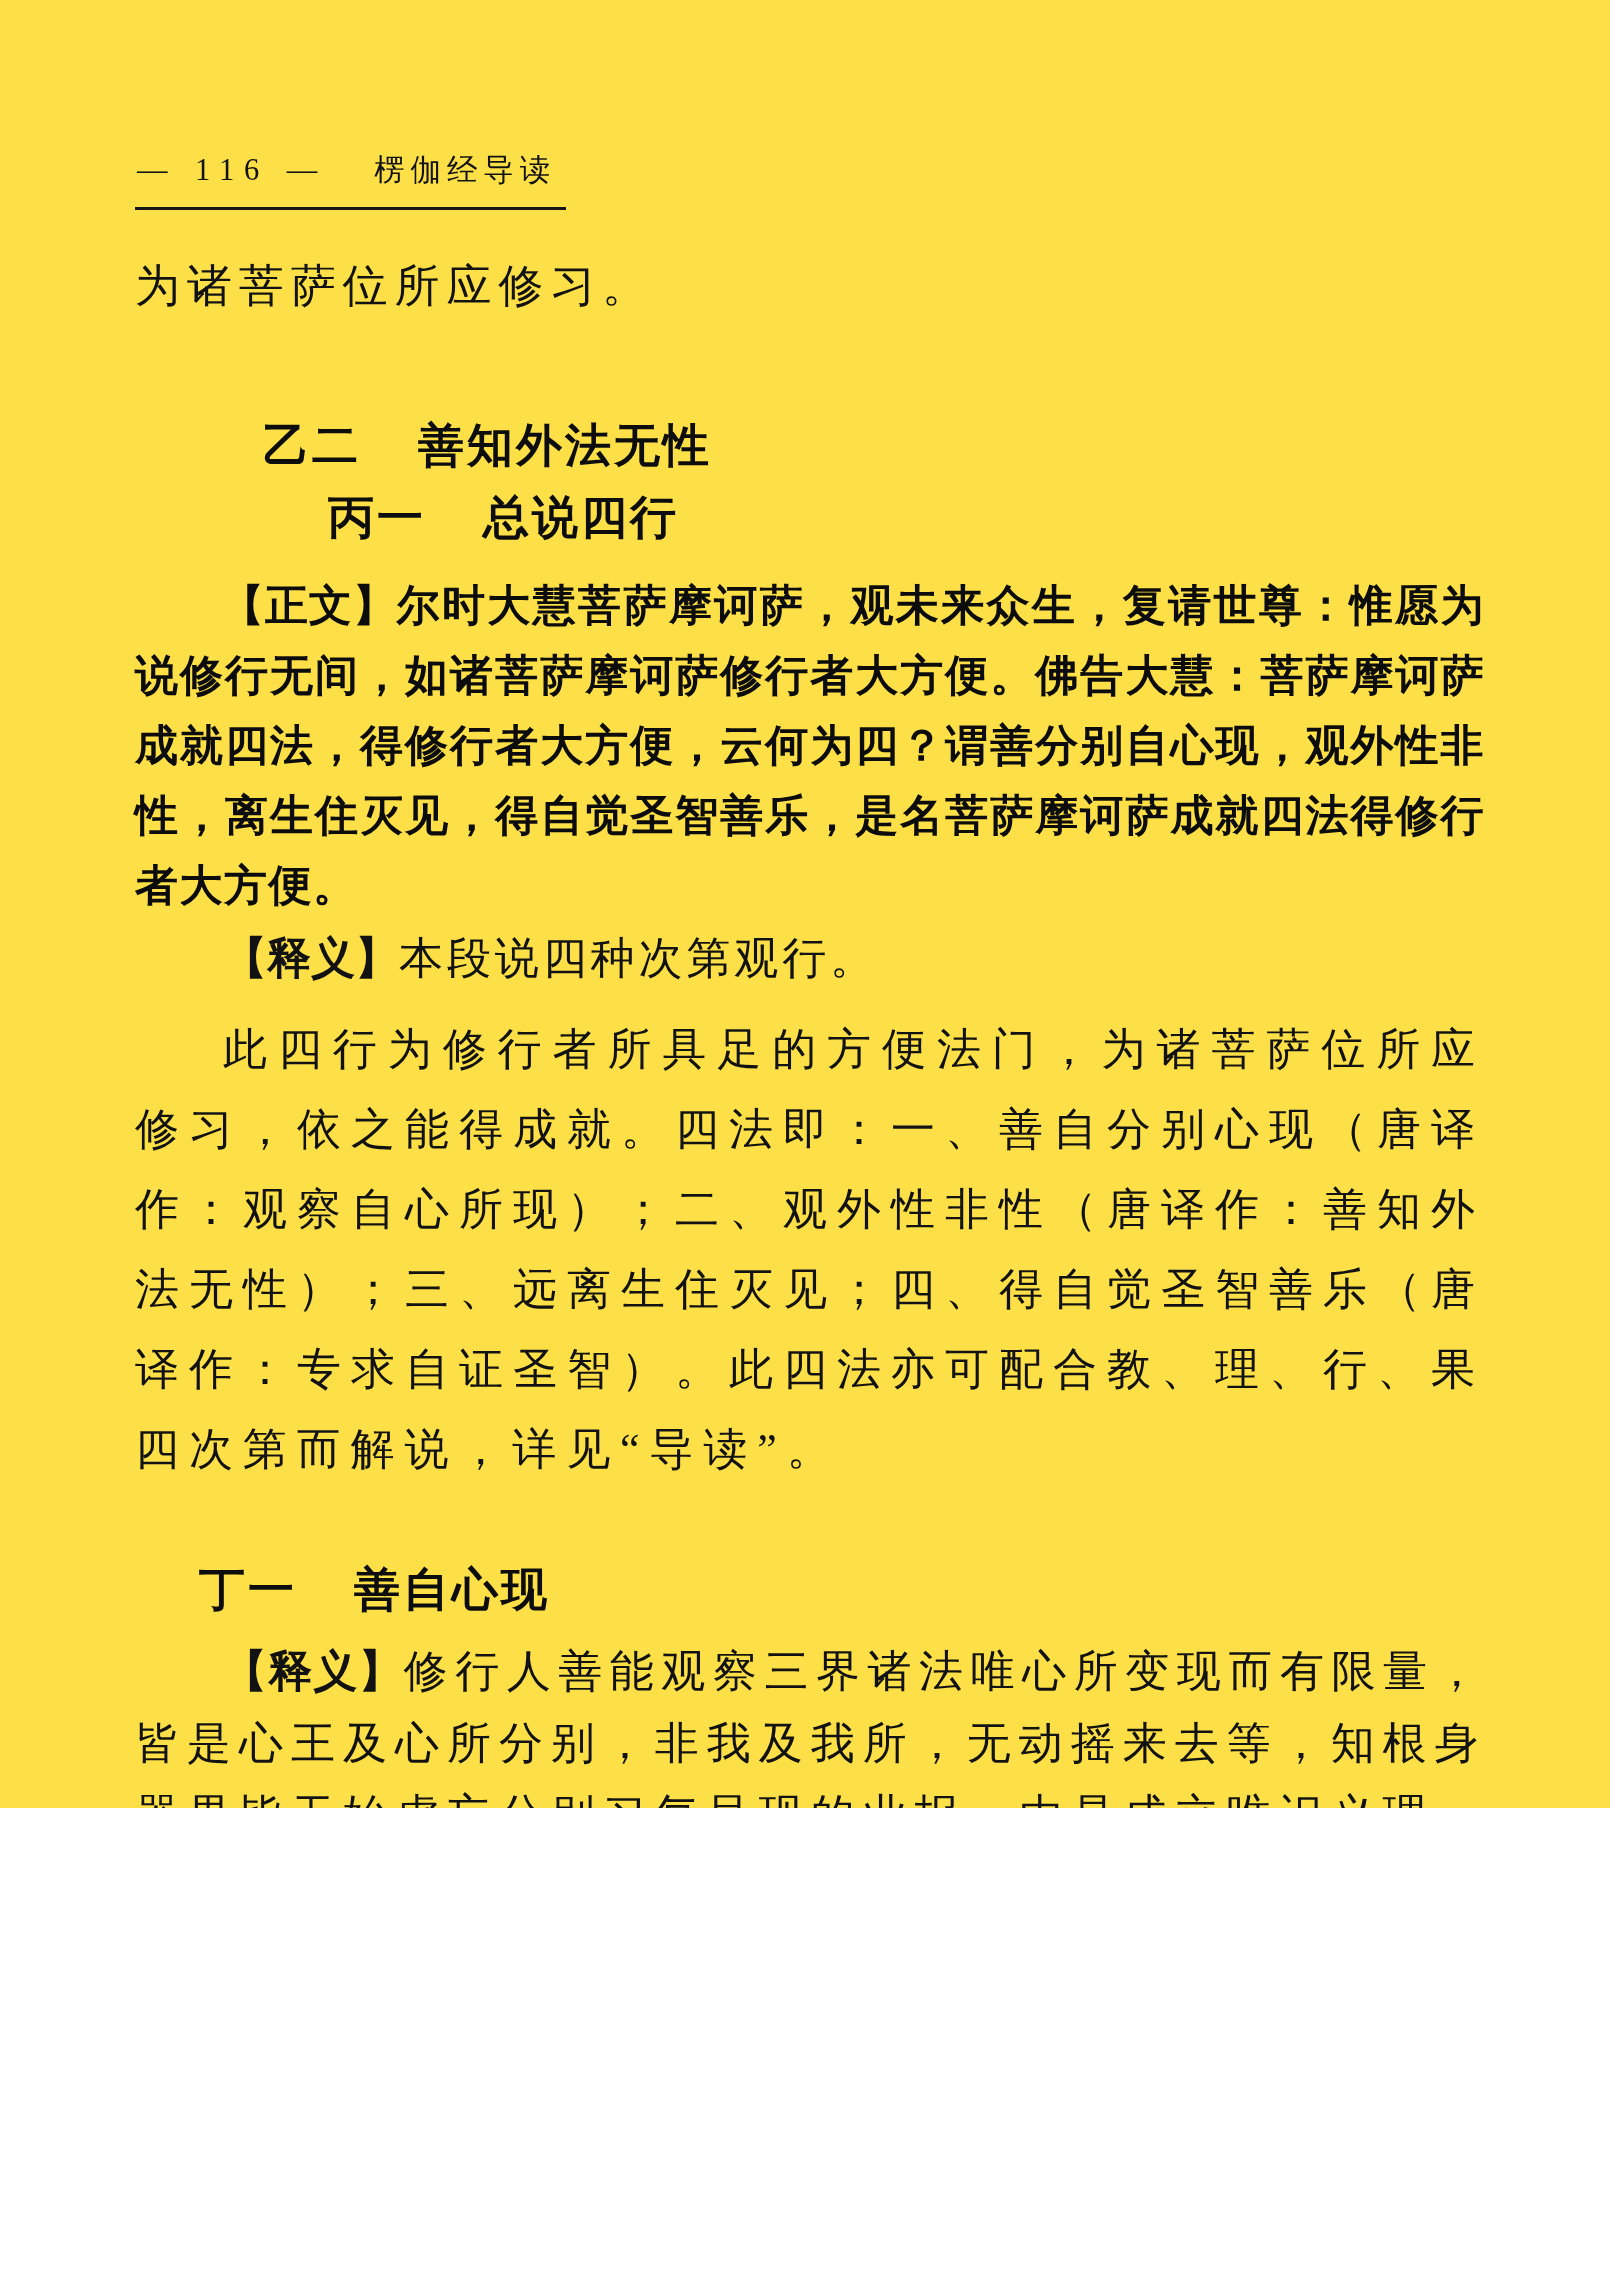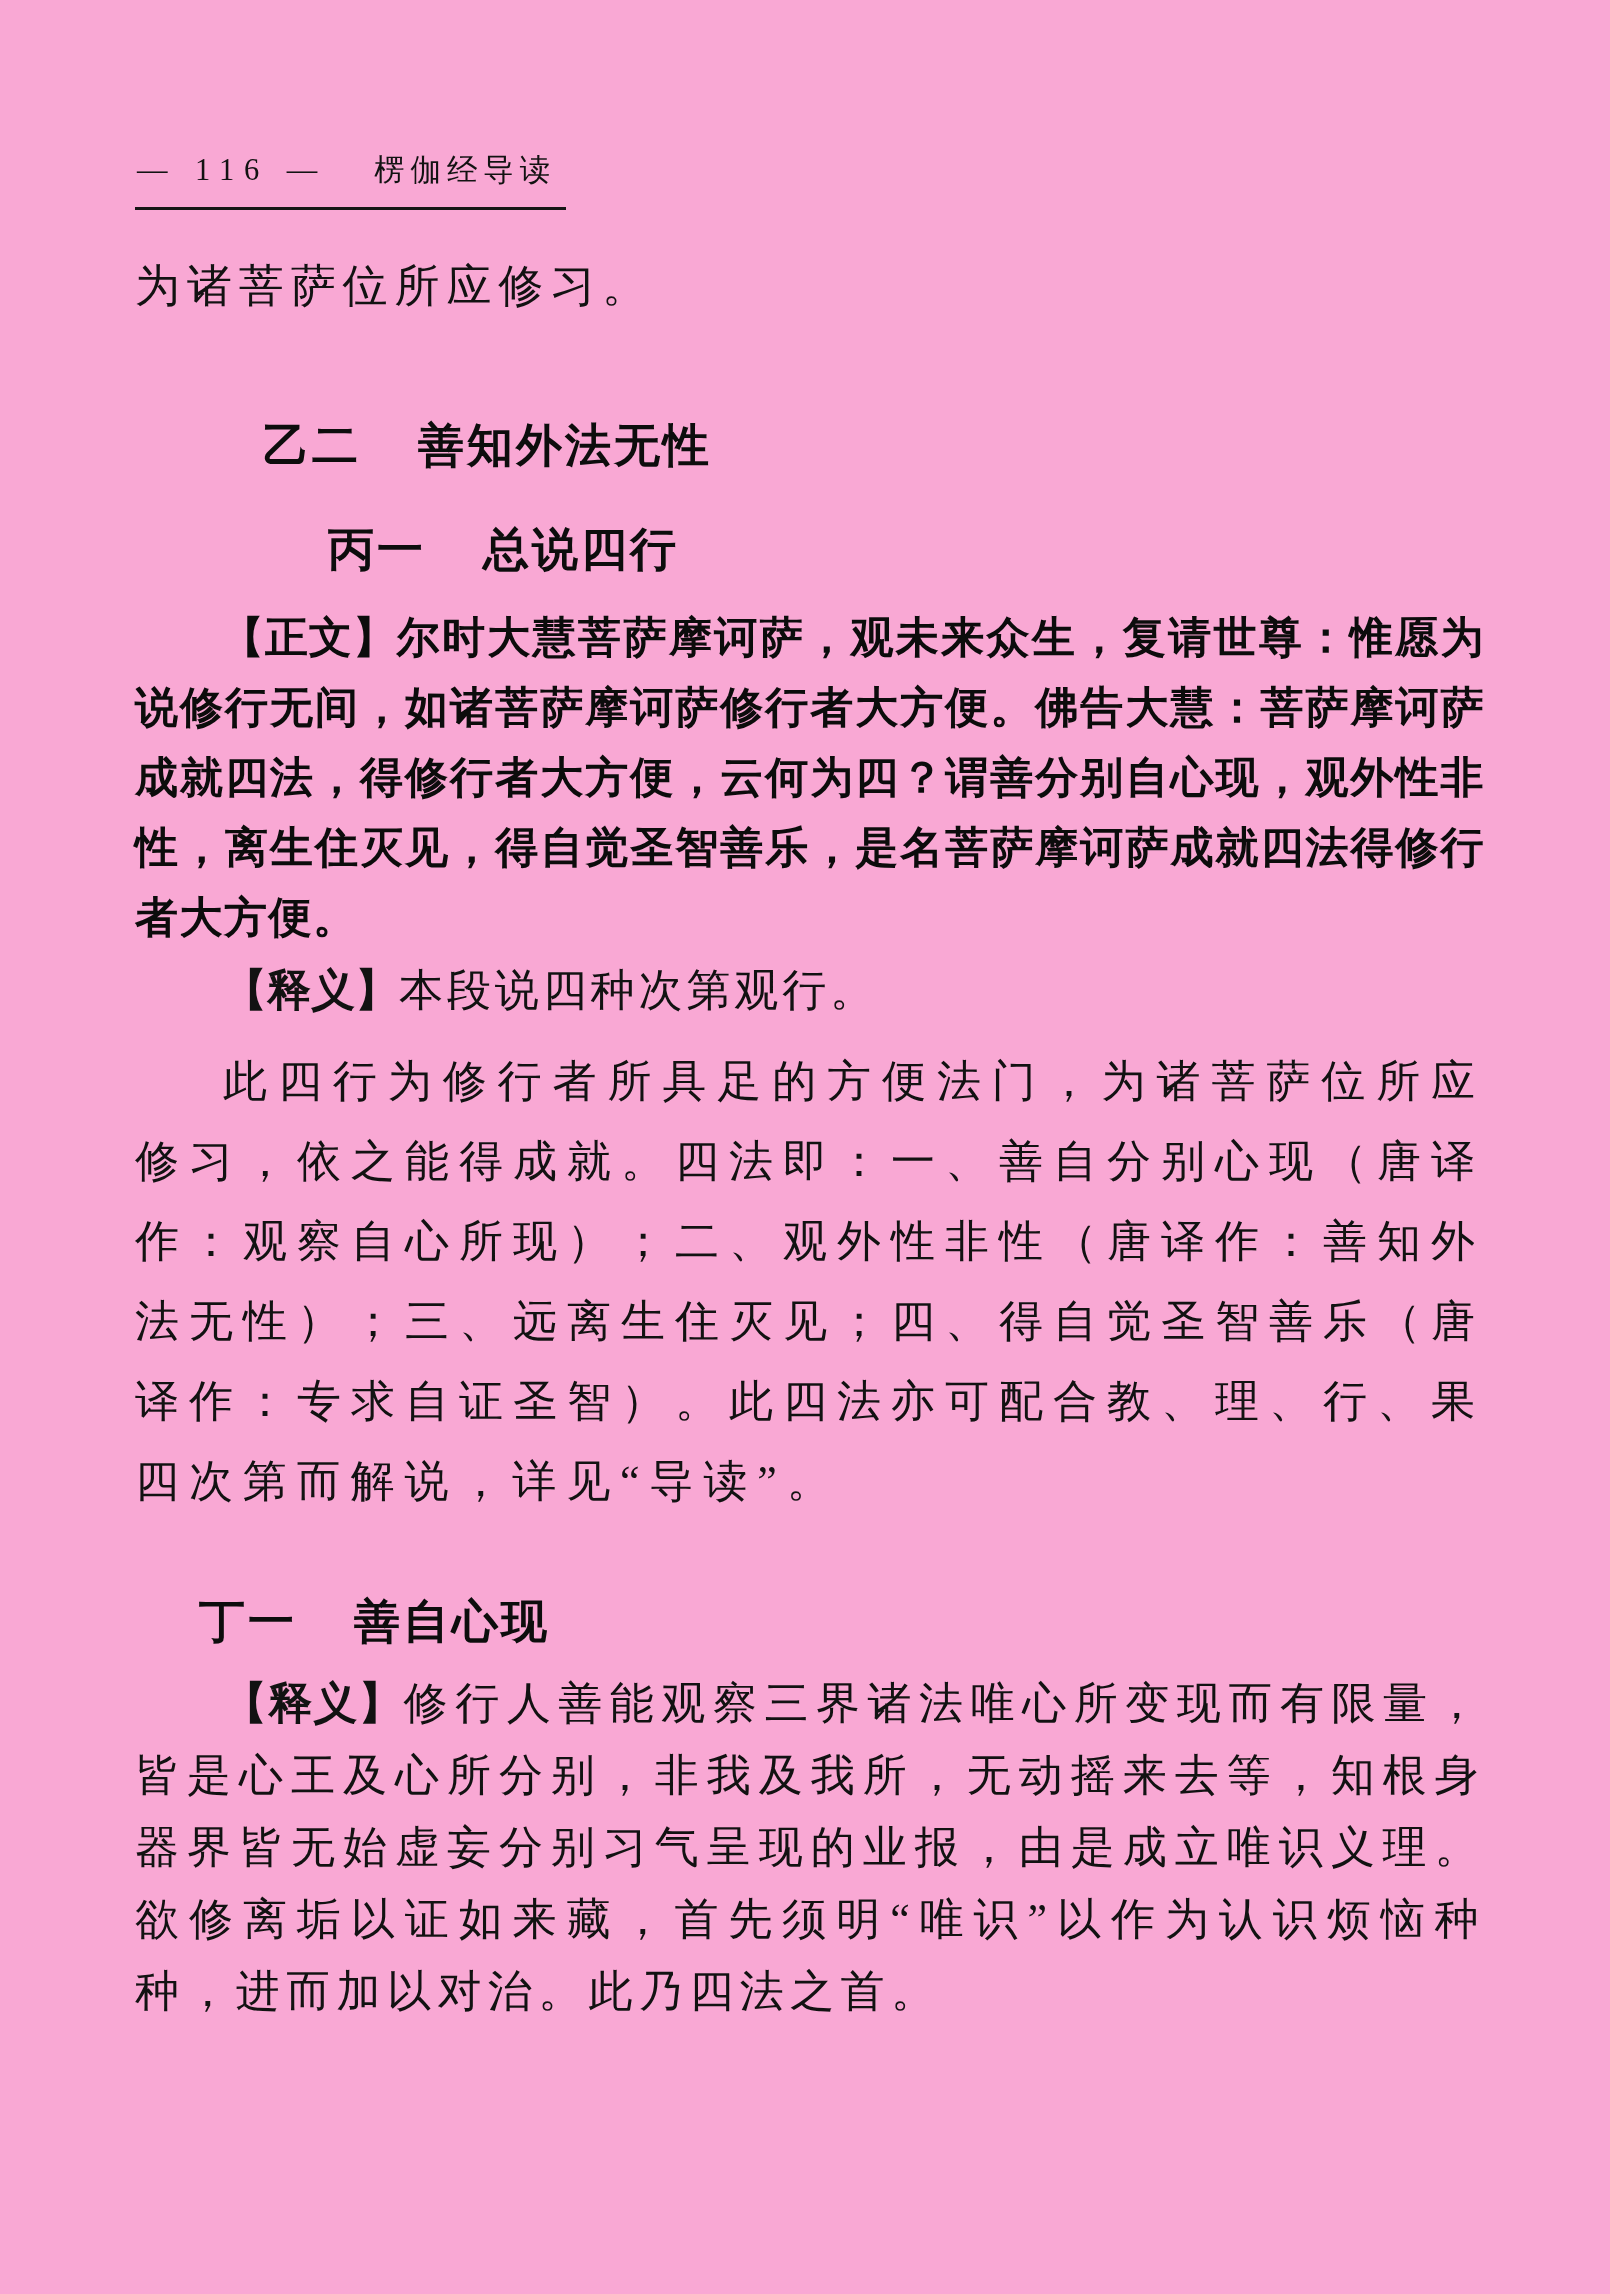--- a/index.html
+++ b/index.html
@@ -1,20 +1,20 @@
 <!DOCTYPE html>
 <html><head>
 <meta charset="utf-8">
 <style>
   html,body { margin:0; padding:0; background:#ffffff; }
   .page {
     position: relative;
     width: 1611px;
-    height: 2294px;
-    background: #f9a8d4;
+    height: 1808px;
+    background: #fde047;
     color: #121212;
     overflow: hidden;
     font-family: "Liberation Serif", serif;
   }
   
   .running-head {
     display: inline-flex;
     align-items: baseline;
     gap: 47px;
     margin: 150px 0 0 135px;
@@ -45,21 +45,21 @@
   
   .heading {
     font-family: "Liberation Sans", sans-serif;
     font-weight: 700;
     font-size: 46px;
     letter-spacing: 3px;
     color: #0d0d0d;
   }
   .heading .h-num { display:inline-block; margin-right: 57px; }
   .heading-yi2  { margin-top: 99px; margin-left: 128px; }
-  .heading-bing1{ margin-top: 42px;  margin-left: 193px; }
+  .heading-bing1{ margin-top: 10px;  margin-left: 193px; }
   .heading-ding1{ margin-top: 69px;  margin-left: 64px; font-family: Liberation Serif, serif; }
   
   .zhengwen {
     margin-top: 21.7px;
     text-indent: 2em;
     font-family: "Liberation Sans", sans-serif;
     font-weight: 600;
     font-size: 43px;
     line-height: 70px;
     letter-spacing: 1.5px;

